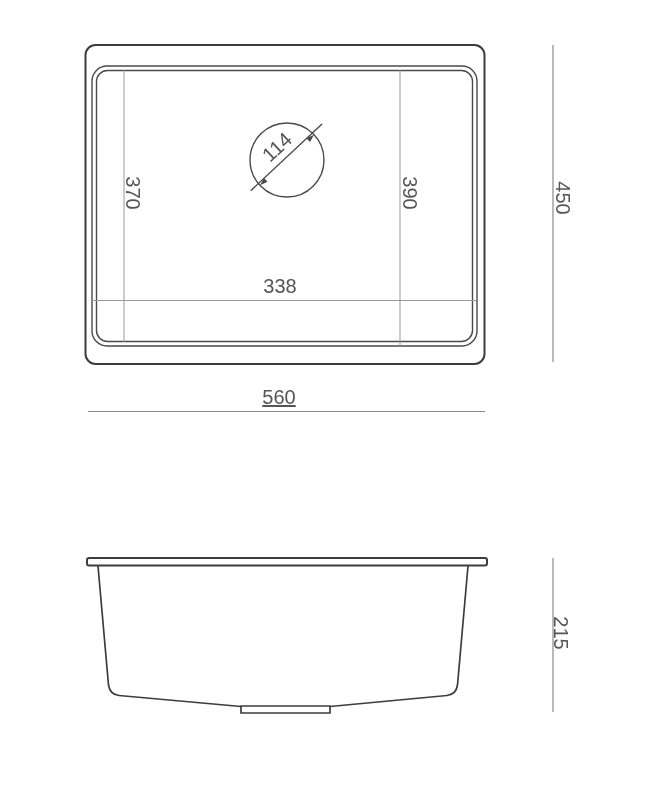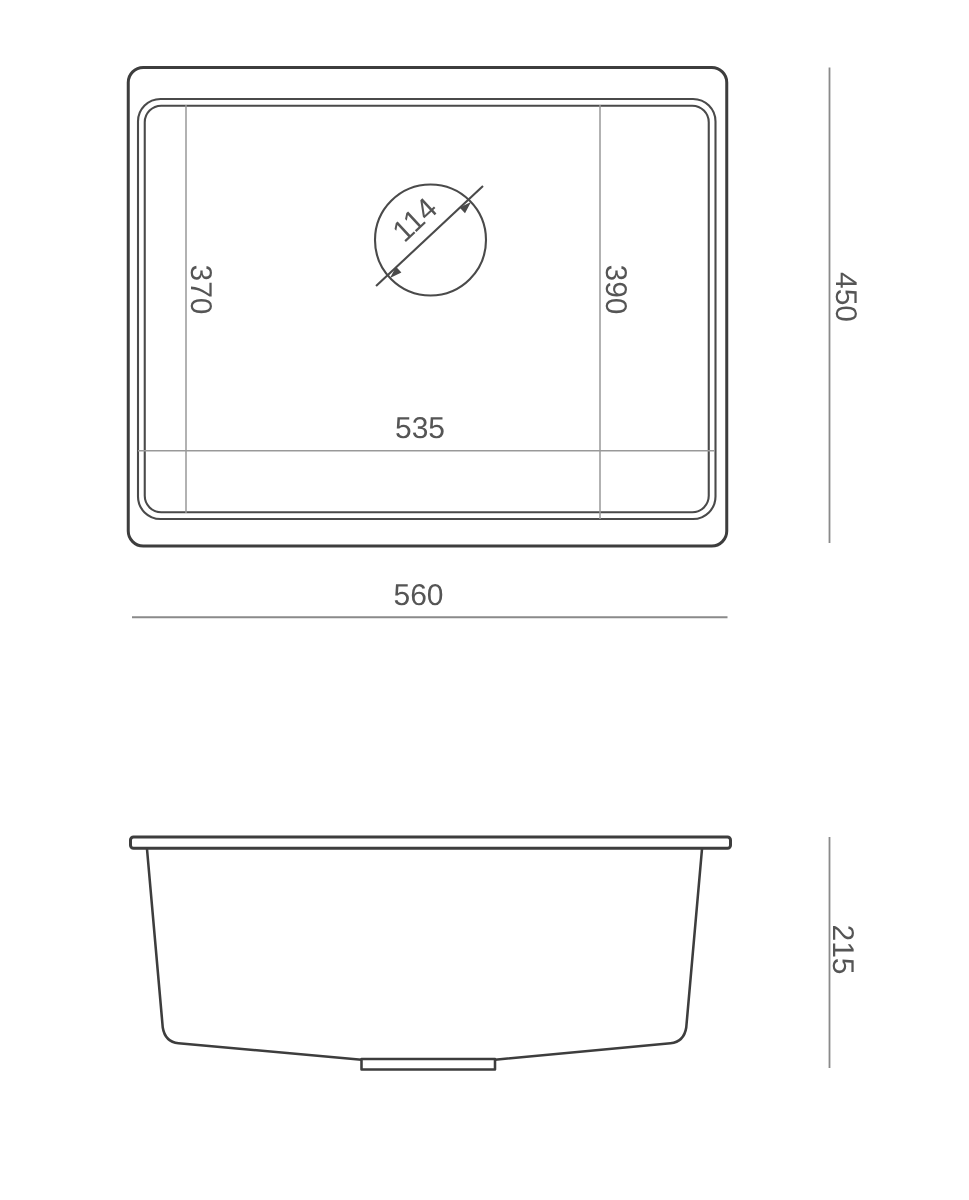--- a/index.html
+++ b/index.html
@@ -52,17 +52,17 @@
       <path class="outline-thin" d="M 98,566 L 108.5,685 Q 110,694.5 119,695.5 L 241,706.5"></path>
       <path class="outline-thin" d="M 330,706.5 L 447,695.5 Q 456,694.5 457.5,685 L 468,566"></path>
       <rect class="outline-thin" x="241" y="706" width="89" height="7"></rect>
       <line class="dim" x1="553" y1="558" x2="553" y2="712"></line>
     </g>
   </svg>
 
   <div class="label rot90" style="left:133px;top:193px;">370</div>
   <div class="label rot90" style="left:410px;top:193px;">390</div>
   <div class="label rot-diag" style="left:277px;top:147px;">114</div>
-  <div class="label" style="left:280px;top:286px;">535</div>
-  <div class="label" style="left:279px;top:397px;">560</div>
+  <div class="label" style="left:280px;top:286px;">338</div>
+  <div class="label" style="left:279px;top:397px;text-decoration:underline;">560</div>
   <div class="label rot90" style="left:563px;top:198px;">450</div>
   <div class="label rot90" style="left:561px;top:633px;">215</div>
 </div>
 
 </body></html>

